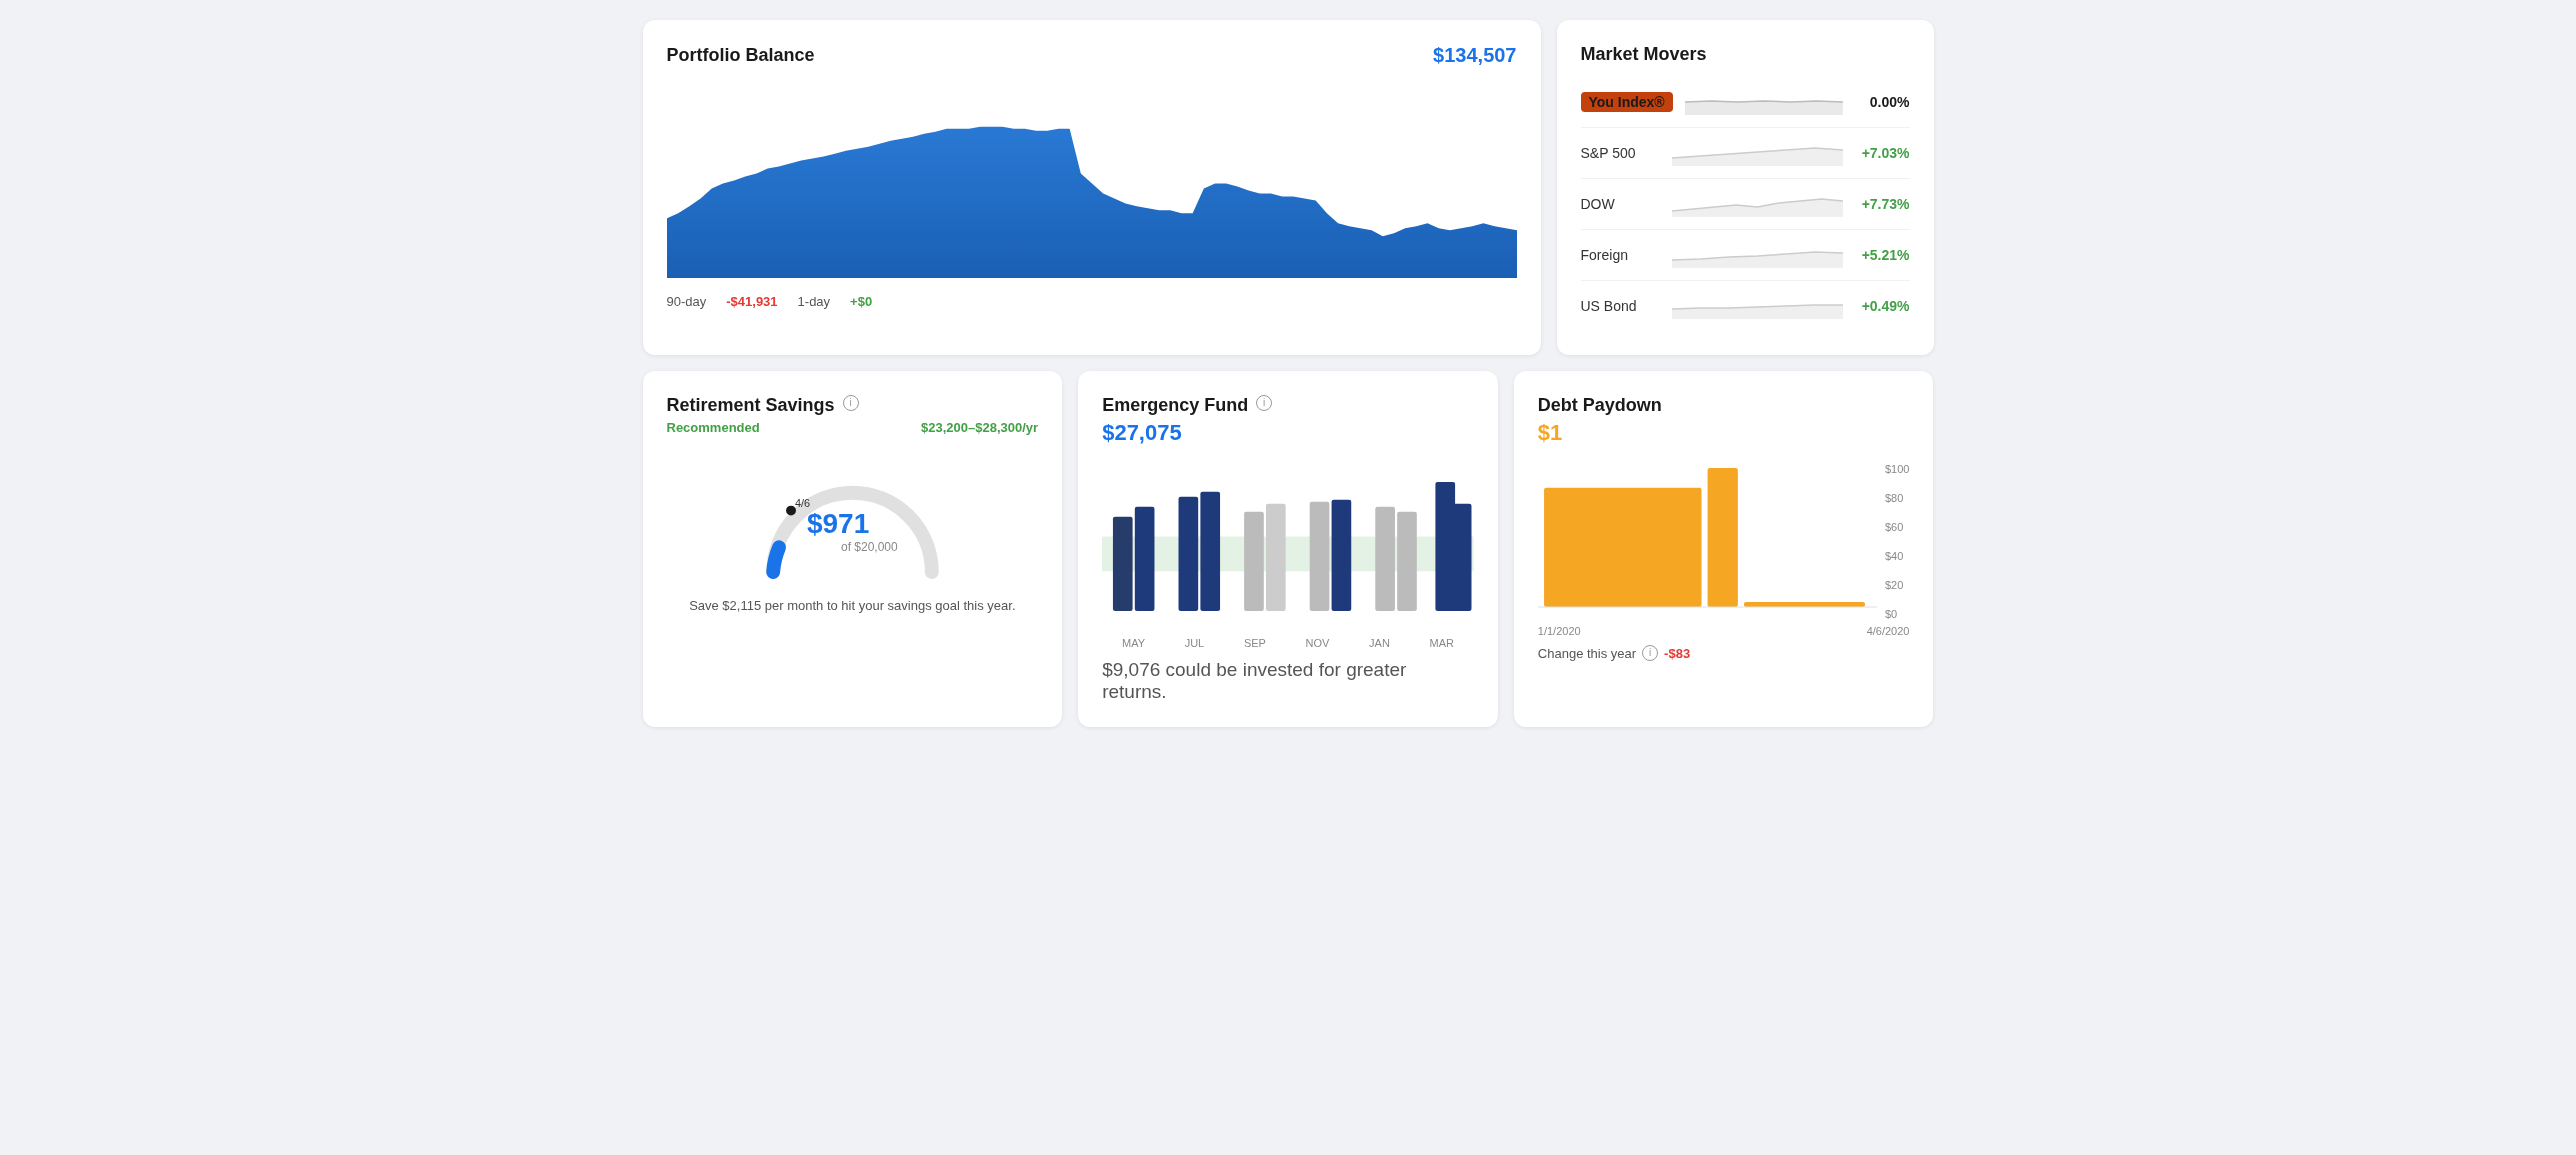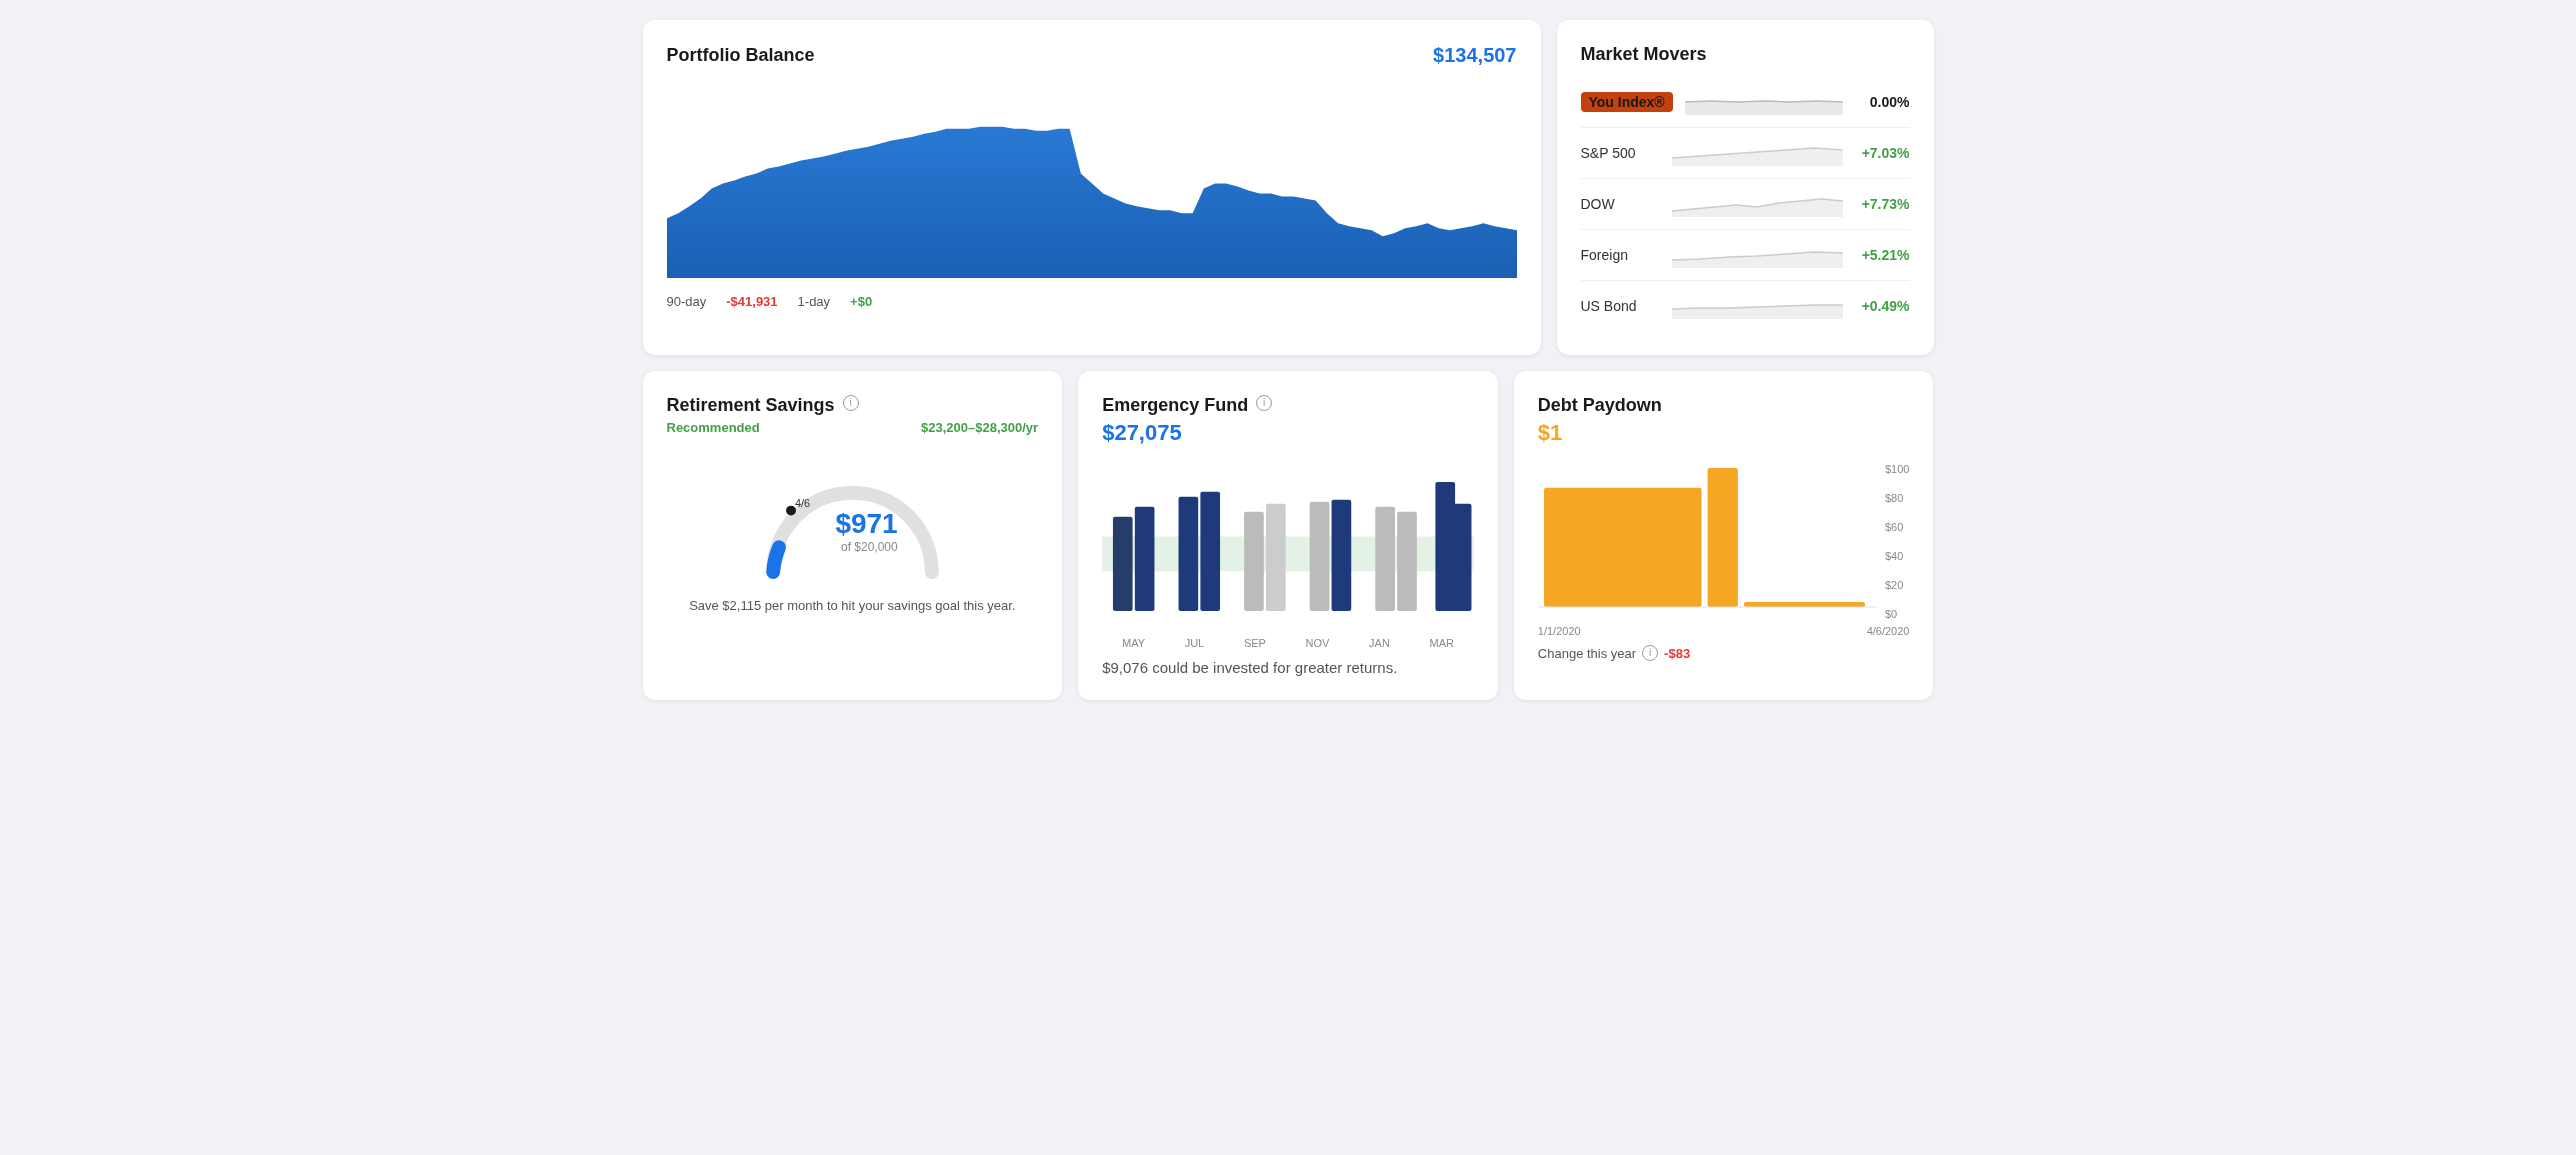--- a/index.html
+++ b/index.html
@@ -121,21 +121,21 @@
       position: relative;
       width: 199px;
       margin: 0 auto 12px;
       text-align: center;
     }
     .gauge-center {
       position: absolute;
       top: 55%;
       left: 50%;
       transform: translate(-50%, -50%);
-      text-align: right;
+      text-align: left;
     }
     .gauge-amount {
       font-size: 28px;
       font-weight: 700;
       color: #1a73e8;
     }
     .gauge-of {
       font-size: 12px;
       color: #888;
       margin-left: 34px;
@@ -154,21 +154,21 @@
       font-weight: 700;
       color: #1a73e8;
       margin: 4px 0 16px;
     }
     .emergency-chart {
       width: 100%;
       height: 159px;
       margin-bottom: 8px;
     }
     .emergency-note {
-      font-size: 15px;
+      font-size: 19px;
       color: #555;
     }
 
     
     .debt-card {}
     .debt-amount {
       font-size: 22px;
       font-weight: 700;
       color: #f5a623;
       margin: 4px 0 12px;

